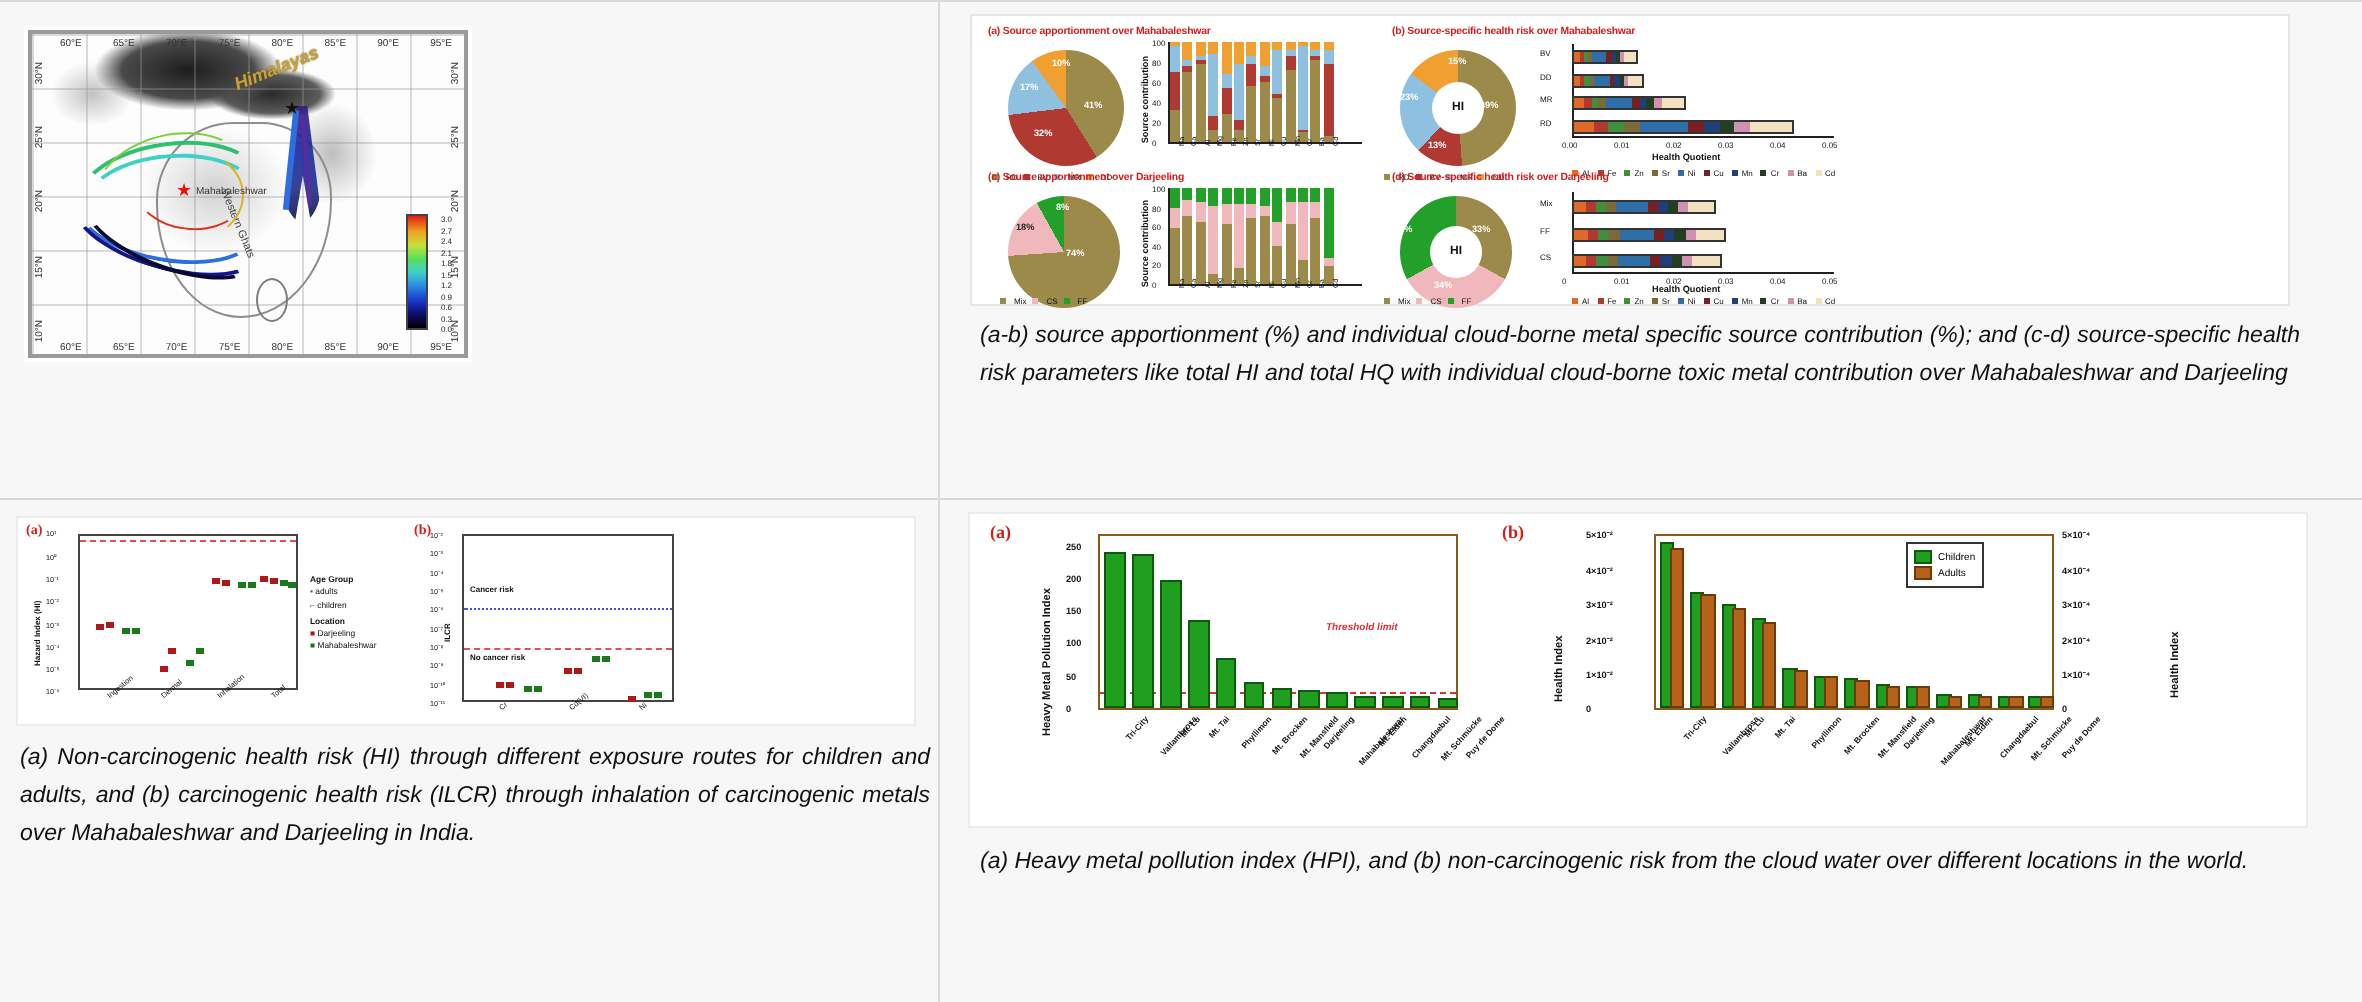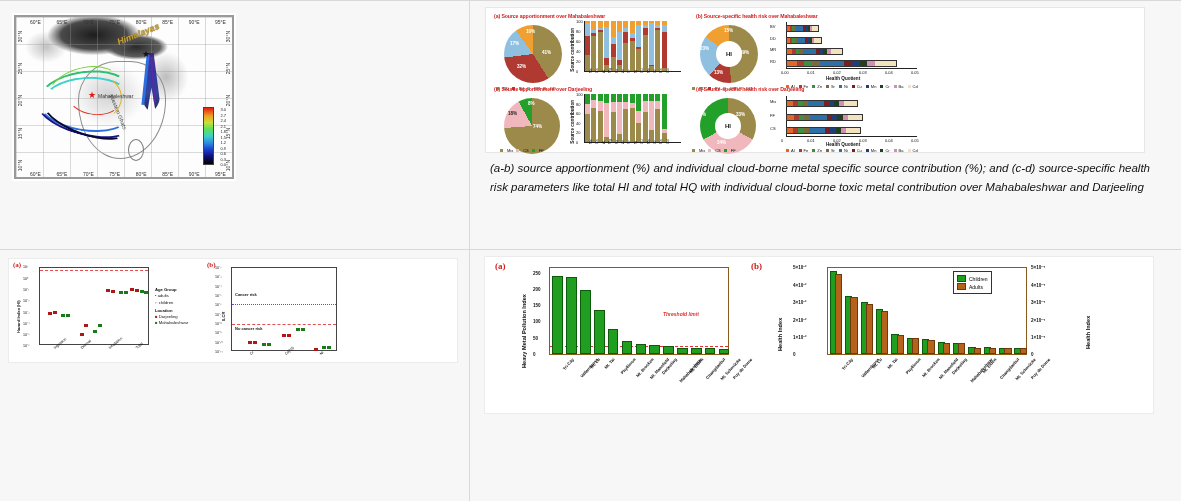--- a/index.html
+++ b/index.html
@@ -751,20 +751,21 @@
           <div class="ytk" style="left:206px;top:80.66666666666667px;">10⁻¹⁰</div>
           <div class="ytk" style="left:206px;top:90px;">10⁻¹¹</div>
         </div>
       <div id="bl-b-xt">
           <div style="position:absolute;left:239.66666666666666px;top:94px;font-size:3.8px;color:#111;transform:rotate(-40deg);transform-origin:left top;white-space:nowrap;">Cr</div>
           <div style="position:absolute;left:275px;top:94px;font-size:3.8px;color:#111;transform:rotate(-40deg);transform-origin:left top;white-space:nowrap;">Cd(VI)</div>
           <div style="position:absolute;left:310.33333333333337px;top:94px;font-size:3.8px;color:#111;transform:rotate(-40deg);transform-origin:left top;white-space:nowrap;">Ni</div>
         </div>
     </div>
 
+    <div class="caption" style="position:absolute;left:10px;top:120px;width:455px;">(a) Non-carcinogenic health risk (HI) through different exposure routes for children and adults, and (b) carcinogenic health risk (ILCR) through inhalation of carcinogenic metals over Mahabaleshwar and Darjeeling in India.</div>
   </div>
 
   <div class="cell c4">
     <div style="position:absolute;left:14px;top:6px;width:670px;height:158px;background:#fff;border:1px solid #ececec;box-sizing:border-box;">
 
       <div class="plab" style="left:10px;top:4px;">(a)</div>
       <div class="big-ax" style="left:36px;top:16px;writing-mode:vertical-rl;transform:rotate(180deg);height:95px;">Heavy Metal Pollution Index</div>
       <div class="hpi-box" id="hpi-box" style="left:64px;top:10px;width:180px;height:88px;">
         <div class="thresh" id="hpi-thresh" style="top: 78.2222px;"></div>
       <div class="vbar" style="left:2.4923076923076923px;width:8.584615384615384px;height:75.61481481481482px;"></div>
@@ -873,15 +874,16 @@
             <i style="background:#1f9e1f;border:.5px solid #0d5a0d;"></i>
             <span>Children</span>
           </div>
         <div class="lgrow">
             <i style="background:#b5621a;border:.5px solid #6e3a0d;"></i>
             <span>Adults</span>
           </div>
       </div>
     </div>
 
+    <div class="caption" style="position:absolute;left:20px;top:172px;width:660px;">(a) Heavy metal pollution index (HPI), and (b) non-carcinogenic risk from the cloud water over different locations in the world.</div>
   </div>
 
 </div>
 
 </body></html>

